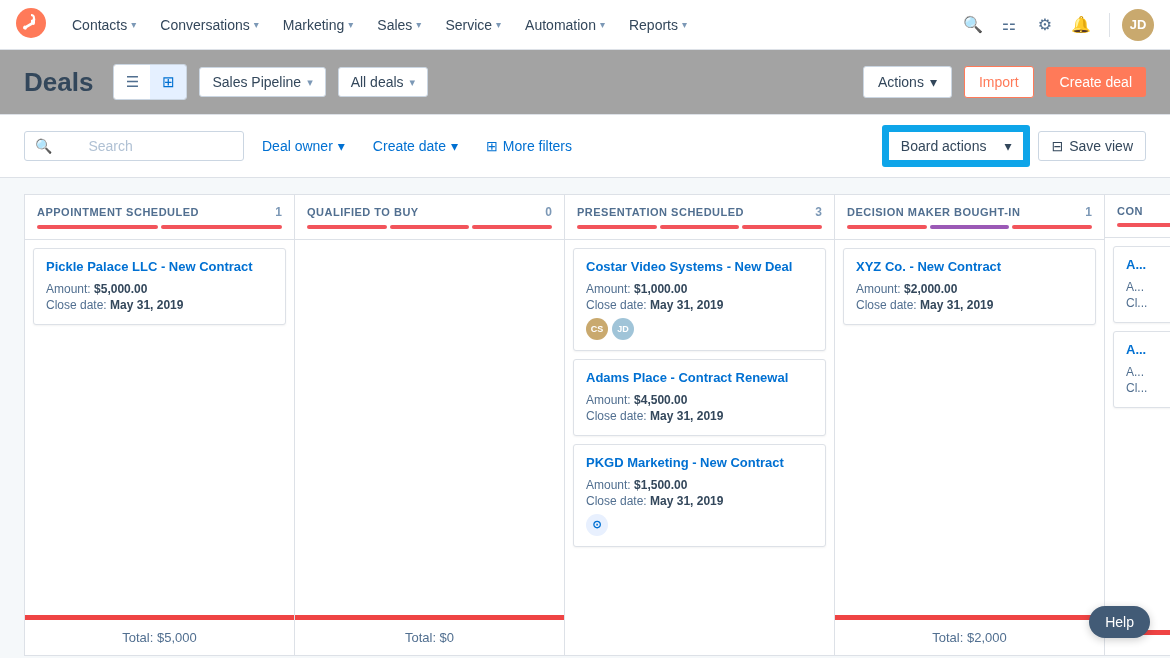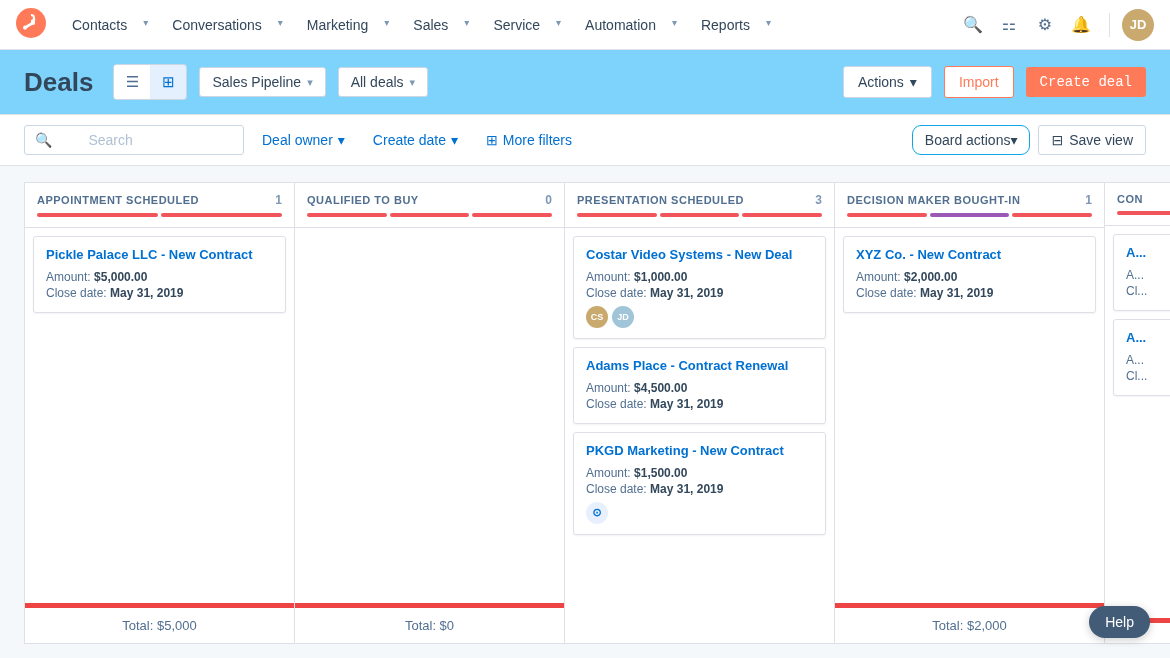--- a/index.html
+++ b/index.html
@@ -9,21 +9,21 @@
     .top-nav {
       background: #fff;
       border-bottom: 1px solid #dde1e7;
       height: 50px;
       display: flex;
       align-items: center;
       padding: 0 16px;
       gap: 4px;
     }
     .nav-item {
-      display: flex; align-items: flex-start; gap: 16px;
+      display: flex; align-items: center; gap: 4px;
       padding: 8px 10px;
       font-size: 14px;
       font-weight: 500;
       color: #33475b;
       cursor: pointer;
       border-radius: 3px;
       white-space: nowrap;
     }
     .nav-chevron { font-size: 10px; color: #7c98b6; }
     .nav-spacer { flex: 1; }
@@ -44,21 +44,21 @@
       overflow: hidden;
       display: flex; align-items: center; justify-content: center;
       font-size: 13px; color: #fff; font-weight: 600;
     }
     .nav-divider {
       width: 1px; height: 24px; background: #dde1e7; margin: 0 8px;
     }
 
     
     .page-header {
-      background: #7dd3fc;
+      background: #a3a3a3;
       border-bottom: 1px solid #dde1e7;
       padding: 14px 24px;
       display: flex;
       align-items: center;
       gap: 12px;
     }
     .page-title {
       font-size: 26px;
       font-weight: 700;
       color: #33475b;
@@ -104,21 +104,20 @@
     }
     .btn-primary-orange {
       background: #ff7a59;
       color: #fff;
       border: none;
       border-radius: 3px;
       padding: 7px 14px;
       cursor: pointer;
       font-size: 14px;
       font-weight: 500;
-      font-family: Liberation Mono, monospace;
     }
     .btn-outline-dark {
       border: 1px solid #cbd6e2;
       color: #33475b;
       background: #fff;
       border-radius: 3px;
       padding: 7px 14px;
       cursor: pointer;
       font-size: 14px;
       font-weight: 500;
@@ -160,29 +159,29 @@
       background: transparent;
       padding: 6px 10px;
       cursor: pointer;
       font-size: 14px;
       color: #0070d2;
       font-weight: 500;
       border-radius: 3px;
     }
     .filter-spacer { flex: 1; }
     .board-actions-btn {
-      display: flex; align-items: center; gap: 0;
-      border: 1px solid #0ea5e9;
+      display: flex; align-items: center; gap: 18px;
+      border: 7px solid #0ea5e9;
       background: #fff;
       padding: 6px 12px;
       cursor: pointer;
       font-size: 14px;
       color: #33475b;
       font-weight: 500;
-      border-radius: 9px;
+      border-radius: 3px;
     }
     .save-view-btn {
       display: flex; align-items: center; gap: 6px;
       border: 1px solid #cbd6e2;
       background: #fff;
       padding: 6px 12px;
       cursor: pointer;
       font-size: 14px;
       color: #33475b;
       font-weight: 500;

